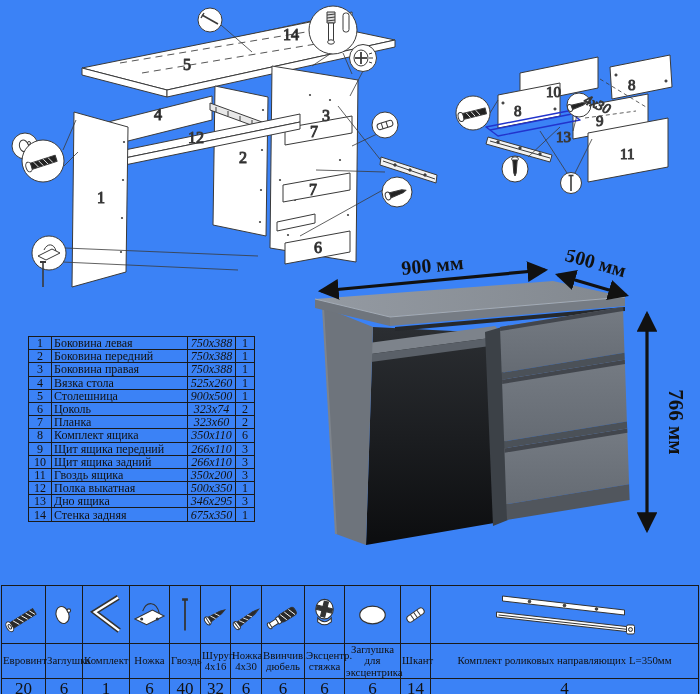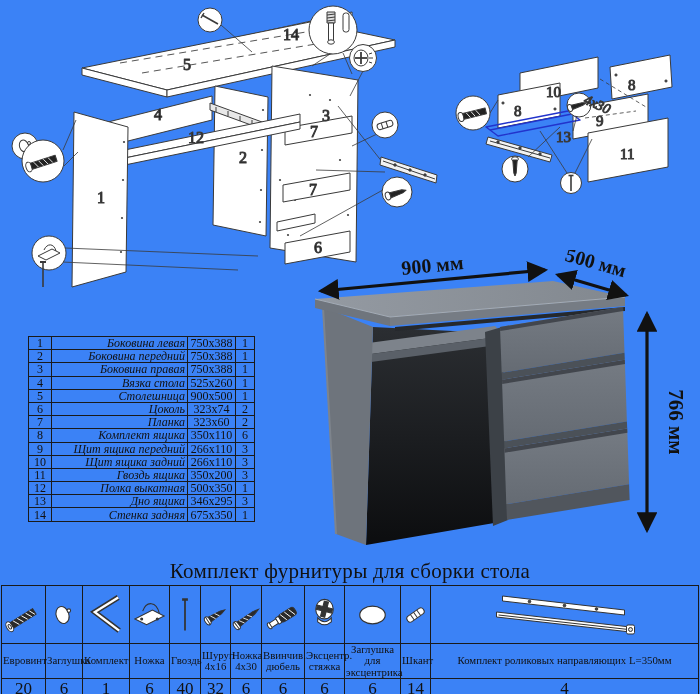--- a/index.html
+++ b/index.html
@@ -8,22 +8,22 @@
   svg{position:absolute;display:block;}
   svg text{font-family:"Liberation Serif", serif;fill:#111;}
   .lbl{font-size:16px;}
   .lbl2{font-size:15px;}
 
   
   .parts-table{position:absolute;left:28px;top:336px;width:214px;border-collapse:collapse;
                table-layout:fixed;font-size:12px;line-height:1;}
   .parts-table td{border:1px solid #1a1a1a;height:12.2px;padding:0 2px;white-space:nowrap;overflow:hidden;}
   .parts-table td.c-num{width:18px;text-align:center;}
-  .parts-table td.c-name{width:131px;text-align:right;font-style:italic;}
-  .parts-table td.c-size{width:43px;text-align:center;}
+  .parts-table td.c-name{width:131px;text-align:left;}
+  .parts-table td.c-size{width:43px;text-align:center;font-style:italic;}
   .parts-table td.c-qty{width:14px;text-align:center;}
 
   
   .hw-title{position:absolute;left:0;top:559px;width:700px;text-align:center;
             font-size:21px;letter-spacing:.3px;}
   .hw-table{position:absolute;left:1px;top:585px;width:698px;border-collapse:collapse;
             table-layout:fixed;}
   .hw-table td{border:1.4px solid #1a1a1a;text-align:center;vertical-align:middle;padding:0;}
   .hw-table .r-icon td{height:57px;}
   .hw-table .r-name td{height:28px;font-size:10.8px;line-height:1.05;padding:0 1px;}
@@ -465,21 +465,20 @@
     <g stroke="#111" stroke-width="3.2" font-family="Liberation Sans, sans-serif" font-weight="bold">
       <line x1="26" y1="41" x2="250" y2="20" marker-start="url(#arr)" marker-end="url(#arr)"></line>
       <line x1="263" y1="25" x2="331" y2="45" marker-start="url(#arr)" marker-end="url(#arr)"></line>
       <line x1="352" y1="64" x2="352" y2="280" marker-start="url(#arr)" marker-end="url(#arr)"></line>
       <text x="138" y="22" font-size="20" text-anchor="middle" stroke="none" transform="rotate(-5.5 138 22)">900 мм</text>
       <text x="299" y="19" font-size="20" text-anchor="middle" stroke="none" transform="rotate(16 299 19)">500 мм</text>
       <text x="374" y="172" font-size="21" text-anchor="middle" stroke="none" transform="rotate(90 374 172)">766 мм</text>
     </g>
   </svg>
 
-  <div class="hw-title">Комплект фурнитуры для сборки стола</div>
 
   <table class="hw-table">
     <colgroup>
       <col style="width:44px">
         <col style="width:37px">
         <col style="width:47px">
         <col style="width:40px">
       <col style="width:31px">
         <col style="width:30px">
         <col style="width:31px">

